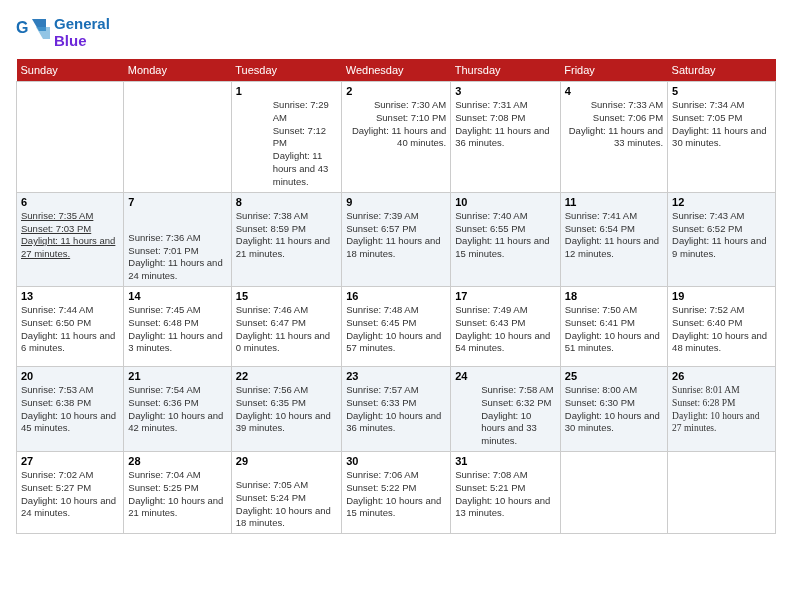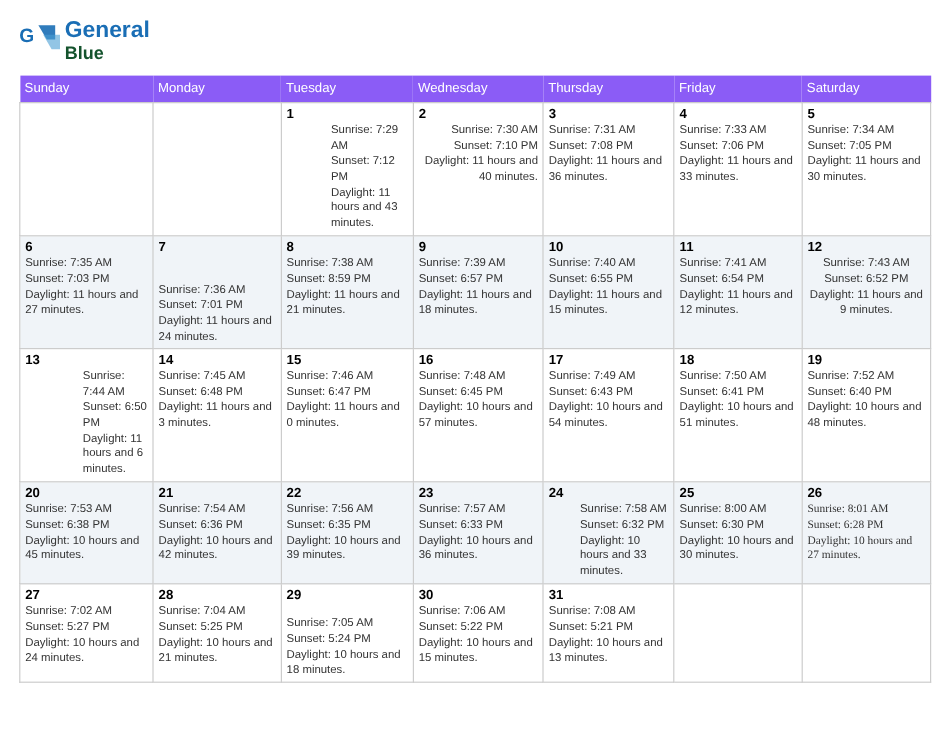--- a/index.html
+++ b/index.html
@@ -38,21 +38,21 @@
     .location {
       font-size: 14px;
       color: #555;
     }
     table {
       width: 100%;
       border-collapse: collapse;
       font-size: 10px;
     }
     thead tr th {
-      background: #8b5cf6;
+      background: #b91c1c;
       color: #fff;
       padding: 5px 4px;
       text-align: left;
       font-size: 11px;
       font-weight: normal;
     }
     tbody tr td {
       border: 1px solid #ccc;
       vertical-align: top;
       padding: 3px 4px;
@@ -91,22 +91,22 @@
 
 <div class="page">
   <div class="header">
     <div class="logo">
   <svg width="36" height="32" viewBox="0 0 36 32" xmlns="http://www.w3.org/2000/svg">
     <text x="0" y="16" font-size="16" font-weight="bold" font-family="Arial" fill="#1a6eb5">G</text>
     <polygon points="16,2 30,2 30,14 23,14" fill="#1a6eb5" opacity="0.9"></polygon>
     <polygon points="20,10 34,10 34,22 27,22" fill="#4a9fd4" opacity="0.6"></polygon>
   </svg>
   <div style="margin-left:2px;">
-    <div style="font-size:19px;font-weight:bold;line-height:1.1;color:#1a6eb5;">General</div>
-    <div style="font-size:15px;font-weight:bold;line-height:1.1;color:#14532d;">Blue</div>
+    <div style="font-size:15px;font-weight:bold;line-height:1.1;color:#1a6eb5;">General</div>
+    <div style="font-size:15px;font-weight:bold;line-height:1.1;color:#6d28d9;">Blue</div>
   </div>
 </div>
     <div class="title-area">
       <div class="month-title"></div>
       <div class="location"></div>
     </div>
   </div>
 
   <table>
     <thead>
@@ -137,35 +137,35 @@
 Daylight: 11 hours and 40 minutes.</div>
           </td>
           <td>
             <span class="day-num">3</span>
             <div class="day-info" style="white-space: pre-line;">Sunrise: 7:31 AM
 Sunset: 7:08 PM
 Daylight: 11 hours and 36 minutes.</div>
           </td>
           <td>
             <span class="day-num">4</span>
-            <div class="day-info" style="white-space: pre-line;">Sunrise: 7:33 AM
+            <div class="day-info" style="white-space: pre-line; text-align: right;">Sunrise: 7:33 AM
 Sunset: 7:06 PM
 Daylight: 11 hours and 33 minutes.</div>
           </td>
           <td>
             <span class="day-num">5</span>
             <div class="day-info" style="white-space: pre-line;">Sunrise: 7:34 AM
 Sunset: 7:05 PM
 Daylight: 11 hours and 30 minutes.</div>
           </td>
         </tr>
         <tr>
           <td>
             <span class="day-num">6</span>
-            <div class="day-info" style="white-space: pre-line;">Sunrise: 7:35 AM
+            <div class="day-info" style="white-space: pre-line; text-decoration: underline;">Sunrise: 7:35 AM
 Sunset: 7:03 PM
 Daylight: 11 hours and 27 minutes.</div>
           </td>
           <td>
             <span class="day-num">7</span>
             <div class="day-info" style="white-space: pre-line; margin-top: 24px;">Sunrise: 7:36 AM
 Sunset: 7:01 PM
 Daylight: 11 hours and 24 minutes.</div>
           </td>
           <td>
@@ -187,29 +187,29 @@
 Daylight: 11 hours and 15 minutes.</div>
           </td>
           <td>
             <span class="day-num">11</span>
             <div class="day-info" style="white-space: pre-line;">Sunrise: 7:41 AM
 Sunset: 6:54 PM
 Daylight: 11 hours and 12 minutes.</div>
           </td>
           <td>
             <span class="day-num">12</span>
-            <div class="day-info" style="white-space: pre-line; text-align: center;">Sunrise: 7:43 AM
+            <div class="day-info" style="white-space: pre-line;">Sunrise: 7:43 AM
 Sunset: 6:52 PM
 Daylight: 11 hours and 9 minutes.</div>
           </td>
         </tr>
         <tr>
           <td>
             <span class="day-num">13</span>
-            <div class="day-info" style="white-space: pre-line; margin-left: 48px;">Sunrise: 7:44 AM
+            <div class="day-info" style="white-space: pre-line;">Sunrise: 7:44 AM
 Sunset: 6:50 PM
 Daylight: 11 hours and 6 minutes.</div>
           </td>
           <td>
             <span class="day-num">14</span>
             <div class="day-info" style="white-space: pre-line;">Sunrise: 7:45 AM
 Sunset: 6:48 PM
 Daylight: 11 hours and 3 minutes.</div>
           </td>
           <td>

